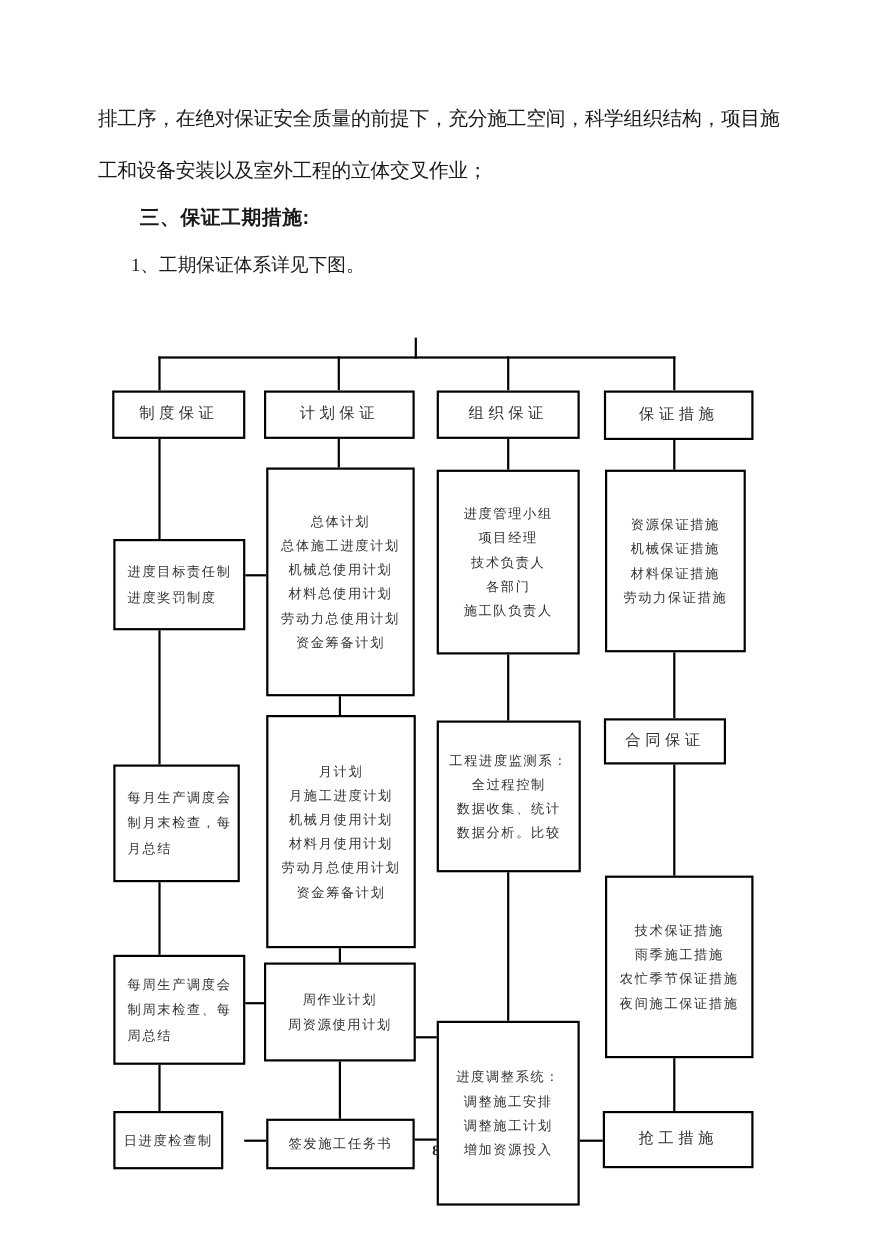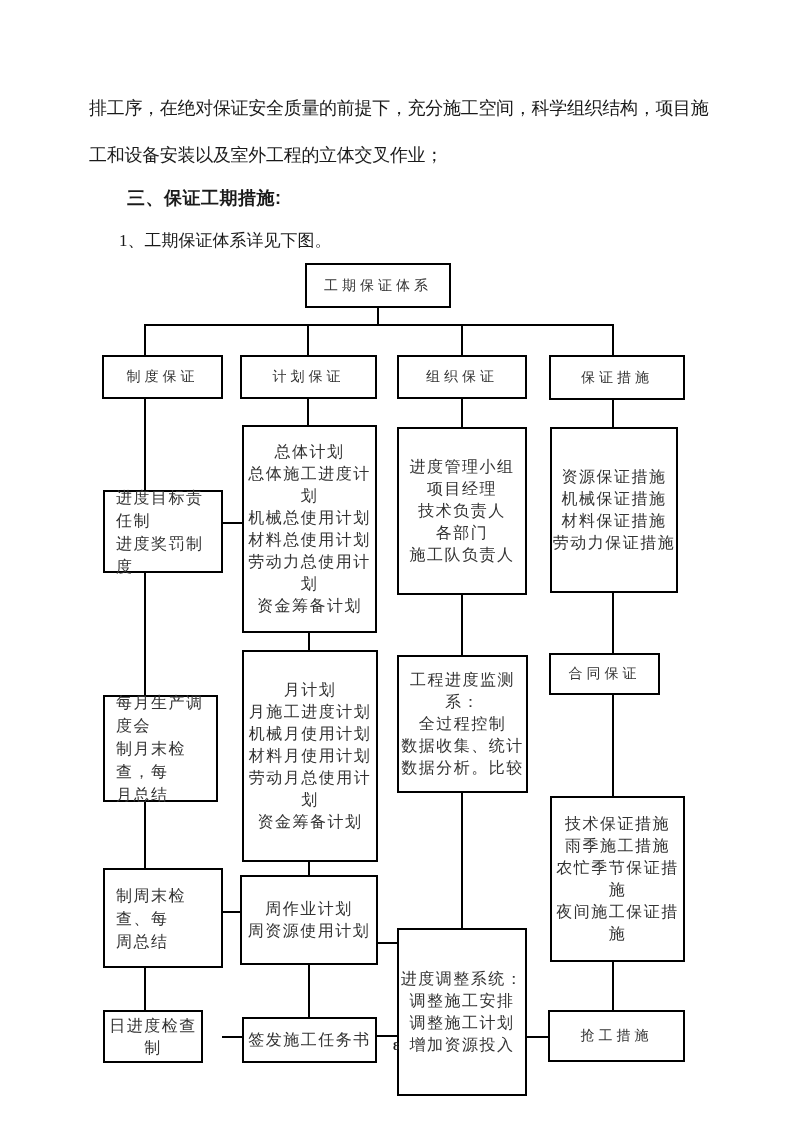--- a/index.html
+++ b/index.html
@@ -8,21 +8,21 @@
     background:#ffffff; overflow:hidden;
     font-family:"Liberation Serif","DejaVu Serif",serif; color:#1a1a1a;
   }
   .tline { position:absolute; white-space:nowrap; }
   .para { font-size:18px; letter-spacing:-0.3px; }
   .hdg  { font-size:18px; font-weight:bold; font-family:"Liberation Sans","DejaVu Sans",sans-serif; letter-spacing:0.5px; }
   .sub  { font-size:17px; }
   .box {
     position:absolute; border:2px solid #000; box-sizing:border-box;
     display:flex; flex-direction:column; justify-content:center; align-items:center;
-    font-size:16px; letter-spacing:1.5px; line-height:22px; color:#333;
+    font-size:12px; letter-spacing:1.5px; line-height:22px; color:#333;
     text-align:center; background:#fff;
   }
   .box.hdr { font-size:14px; letter-spacing:4px; }
   .box.leftal { align-items:flex-start; text-align:left; padding-left:11px; padding-right:4px; line-height:23px; }
   .v, .h { position:absolute; background:#000; }
   .v { width:2px; }
   .h { height:2px; }
   .pgnum { position:absolute; font-size:13px; font-weight:bold; z-index:5; }
 </style>
 </head>
@@ -56,23 +56,20 @@
   <div class="v" style="left:461px;top:594px;height:62px"></div>
   <div class="v" style="left:461px;top:792px;height:137px"></div>
   <div class="h" style="left:377px;top:942px;width:21px"></div>
   <div class="h" style="left:376px;top:1035px;width:22px"></div>
   <div class="h" style="left:526px;top:1036px;width:23px"></div>
   <div class="v" style="left:612px;top:399px;height:29px"></div>
   <div class="v" style="left:612px;top:592px;height:62px"></div>
   <div class="v" style="left:612px;top:694px;height:103px"></div>
   <div class="v" style="left:612px;top:961px;height:50px"></div>
 
-  <div class="box hdr" style="left:305px;top:263px;width:146px;height:45px">
-    <div>工期保证体系</div>
-  </div>
 
   <div class="box hdr" style="left:102px;top:355px;width:121px;height:44px">
     <div>制度保证</div>
   </div>
   <div class="box hdr" style="left:240px;top:355px;width:137px;height:44px">
     <div>计划保证</div>
   </div>
   <div class="box hdr" style="left:397px;top:355px;width:130px;height:44px">
     <div>组织保证</div>
   </div>
@@ -129,20 +126,21 @@
     <div>全过程控制</div>
     <div>数据收集、统计</div>
     <div>数据分析。比较</div>
   </div>
 
   <div class="box hdr" style="left:549px;top:653px;width:111px;height:42px">
     <div>合同保证</div>
   </div>
 
   <div class="box leftal" style="left:103px;top:868px;width:120px;height:100px">
+    <div>每周生产调度会</div>
     <div>制周末检查、每</div>
     <div>周总结</div>
   </div>
 
   <div class="box" style="left:240px;top:875px;width:138px;height:90px">
     <div>周作业计划</div>
     <div>周资源使用计划</div>
   </div>
 
   <div class="box" style="left:550px;top:796px;width:135px;height:166px">

